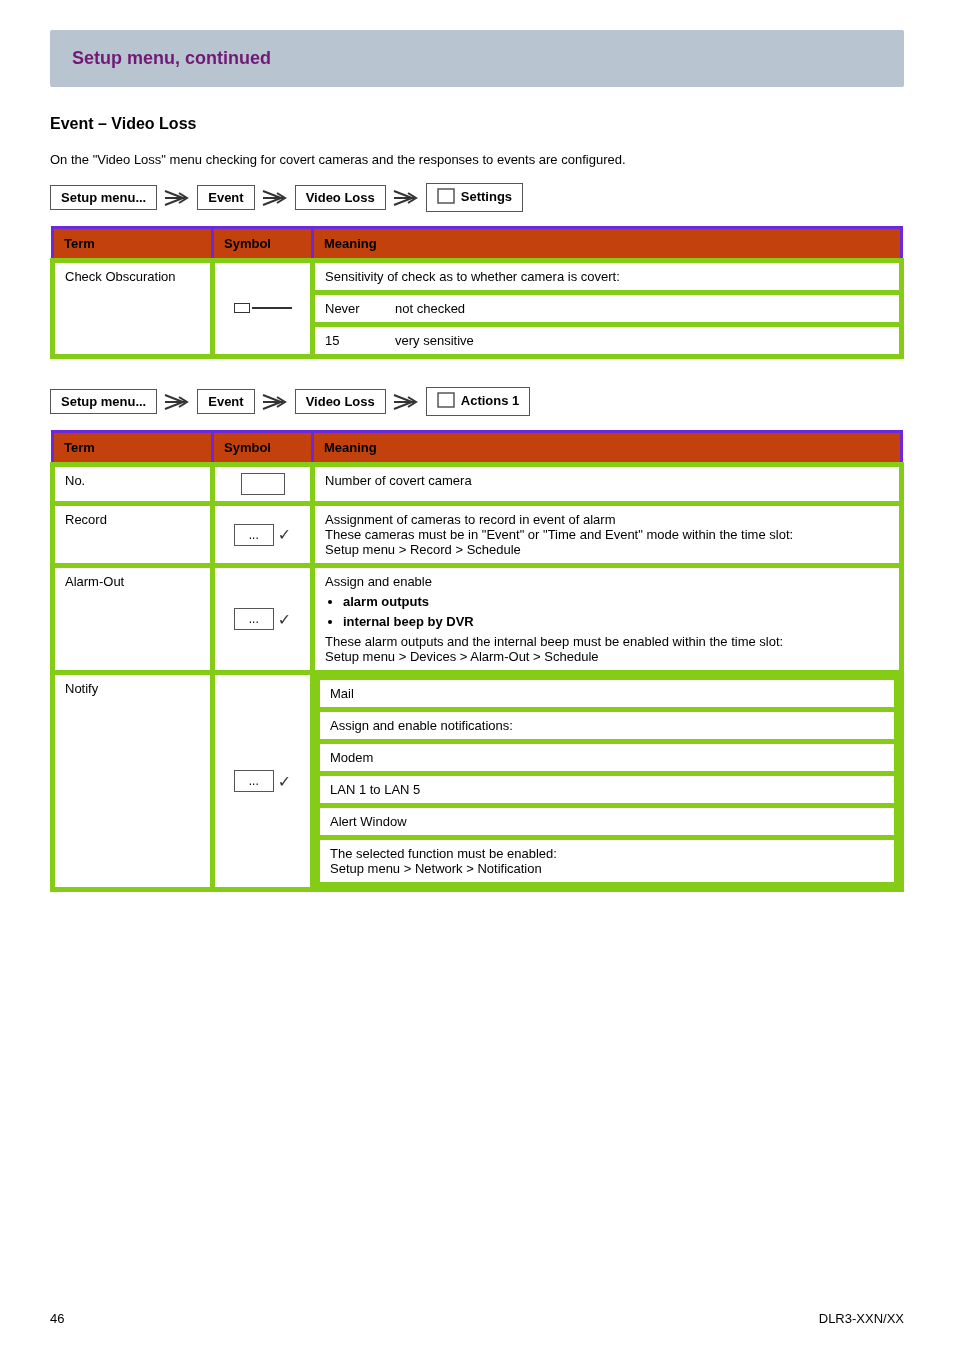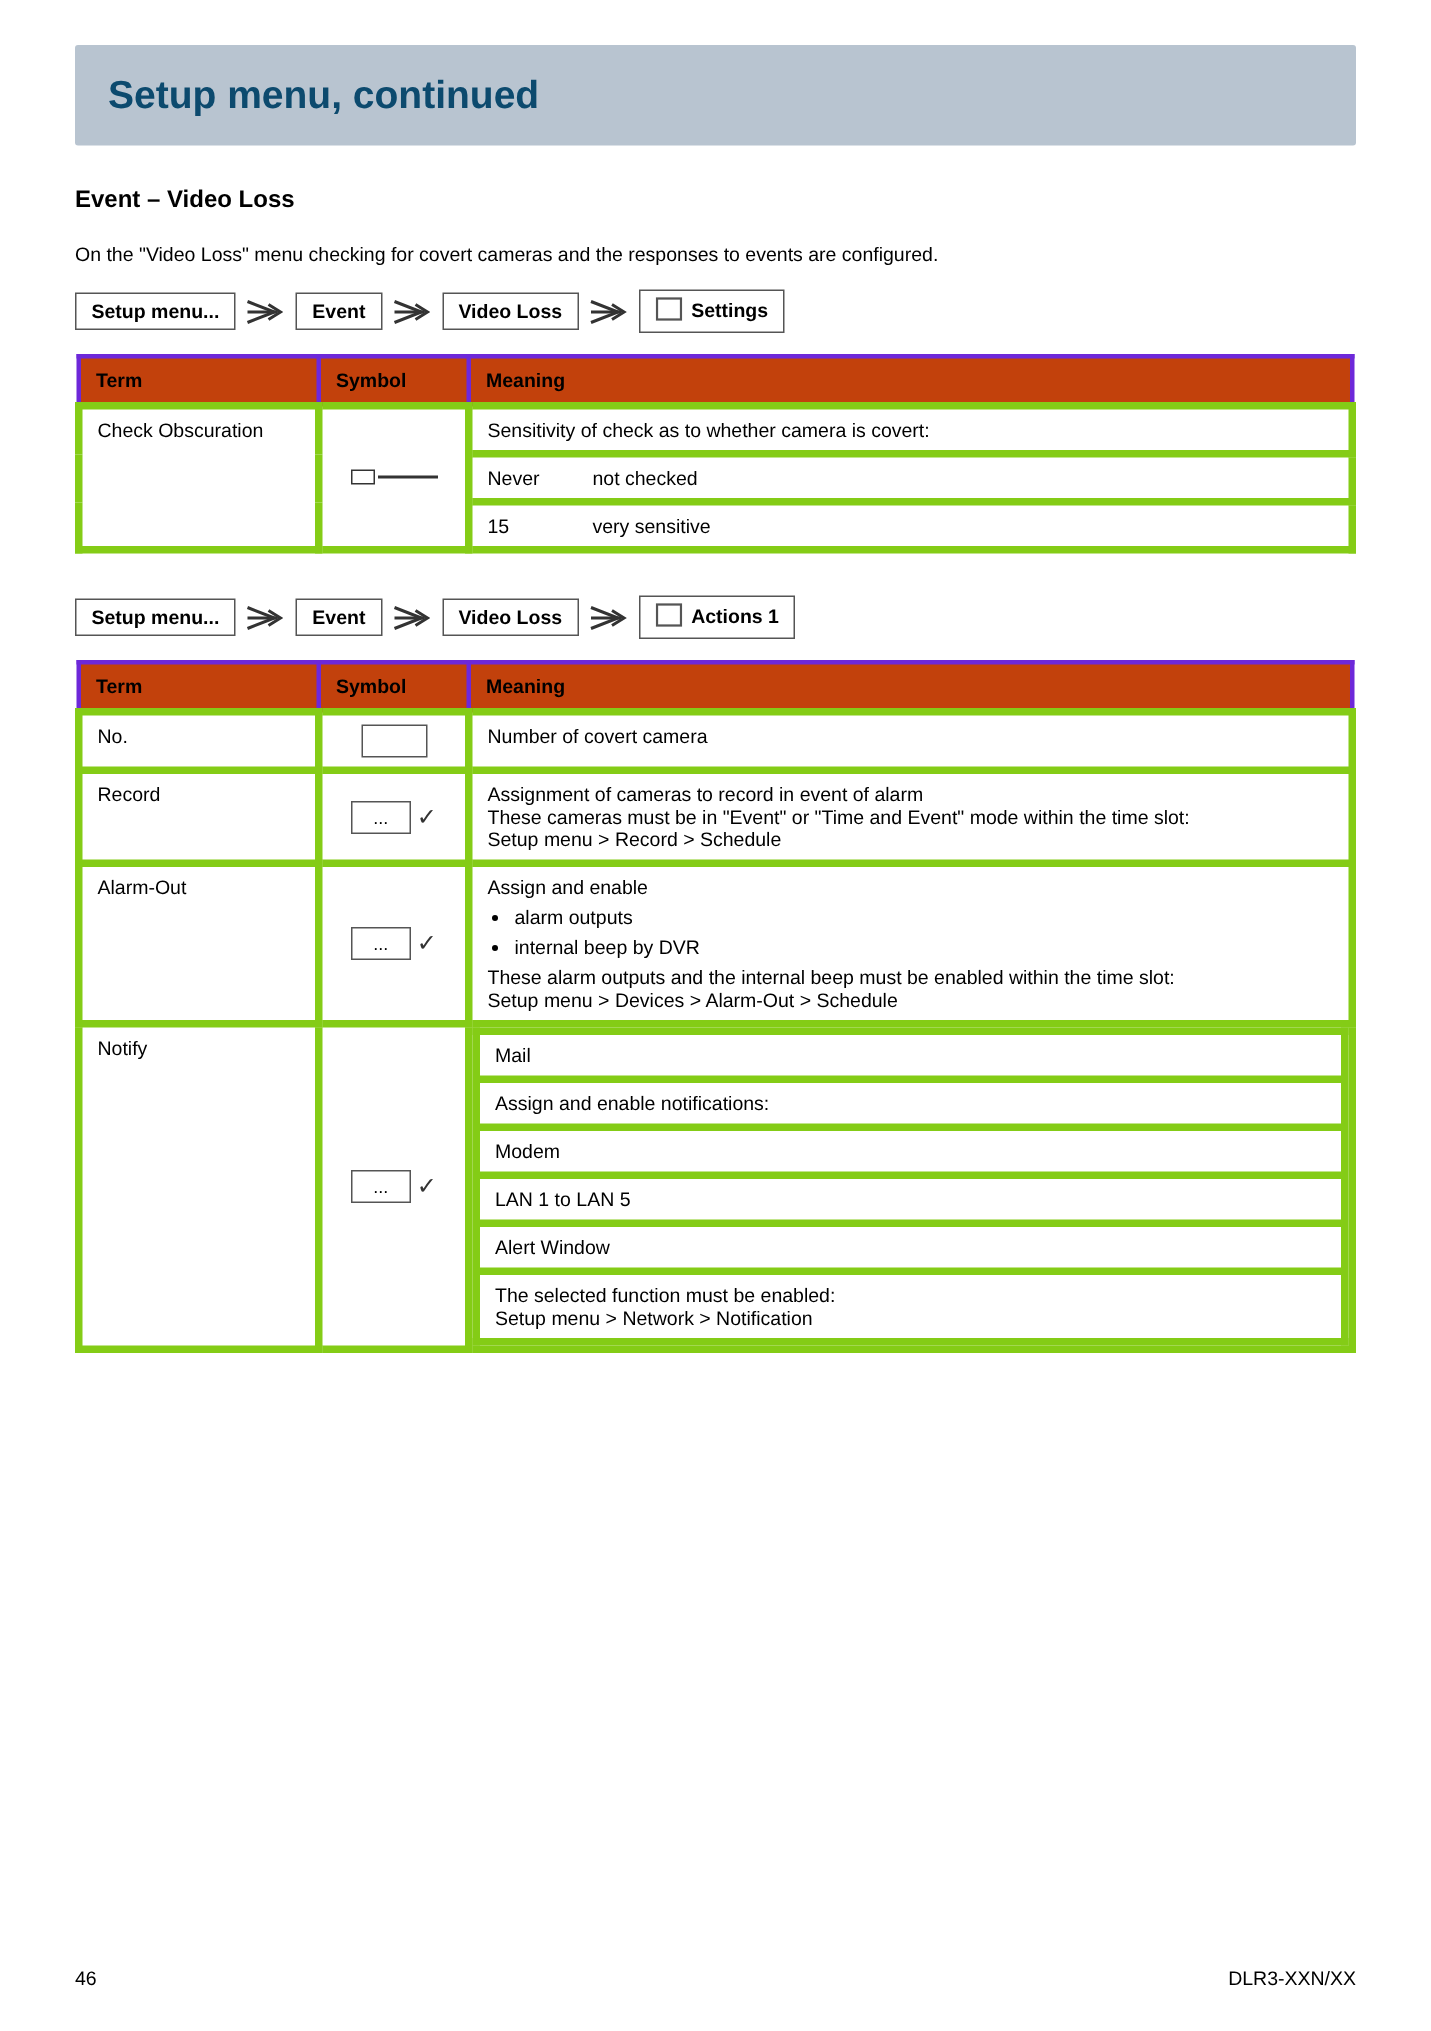--- a/index.html
+++ b/index.html
@@ -22,23 +22,23 @@
     }
 
     
     .header-banner {
       background: #b8c4d0;
       padding: 18px 22px;
       margin-bottom: 28px;
       border-radius: 2px;
     }
     .header-banner h1 {
-      font-size: 26px;
-      font-weight: bold;
-      color: #0c4a6e;
+      font-size: 18px;
+      font-weight: bold;
+      color: #701a75;
     }
 
     
     .section-title {
       font-size: 16px;
       font-weight: bold;
       margin-bottom: 19px;
     }
 
     .section-desc {
@@ -154,20 +154,21 @@
       gap: 0;
     }
     .two-col-meaning span:first-child {
       font-size: 13px;
     }
 
     .bullet-list {
       list-style: disc;
       padding-left: 18px;
       margin: 3px 0;
+      font-weight: bold;
     }
     .bullet-list li {
       font-size: 13px;
       line-height: 1.5;
     }
 
     
     .footer {
       position: absolute;
       bottom: 28px;

